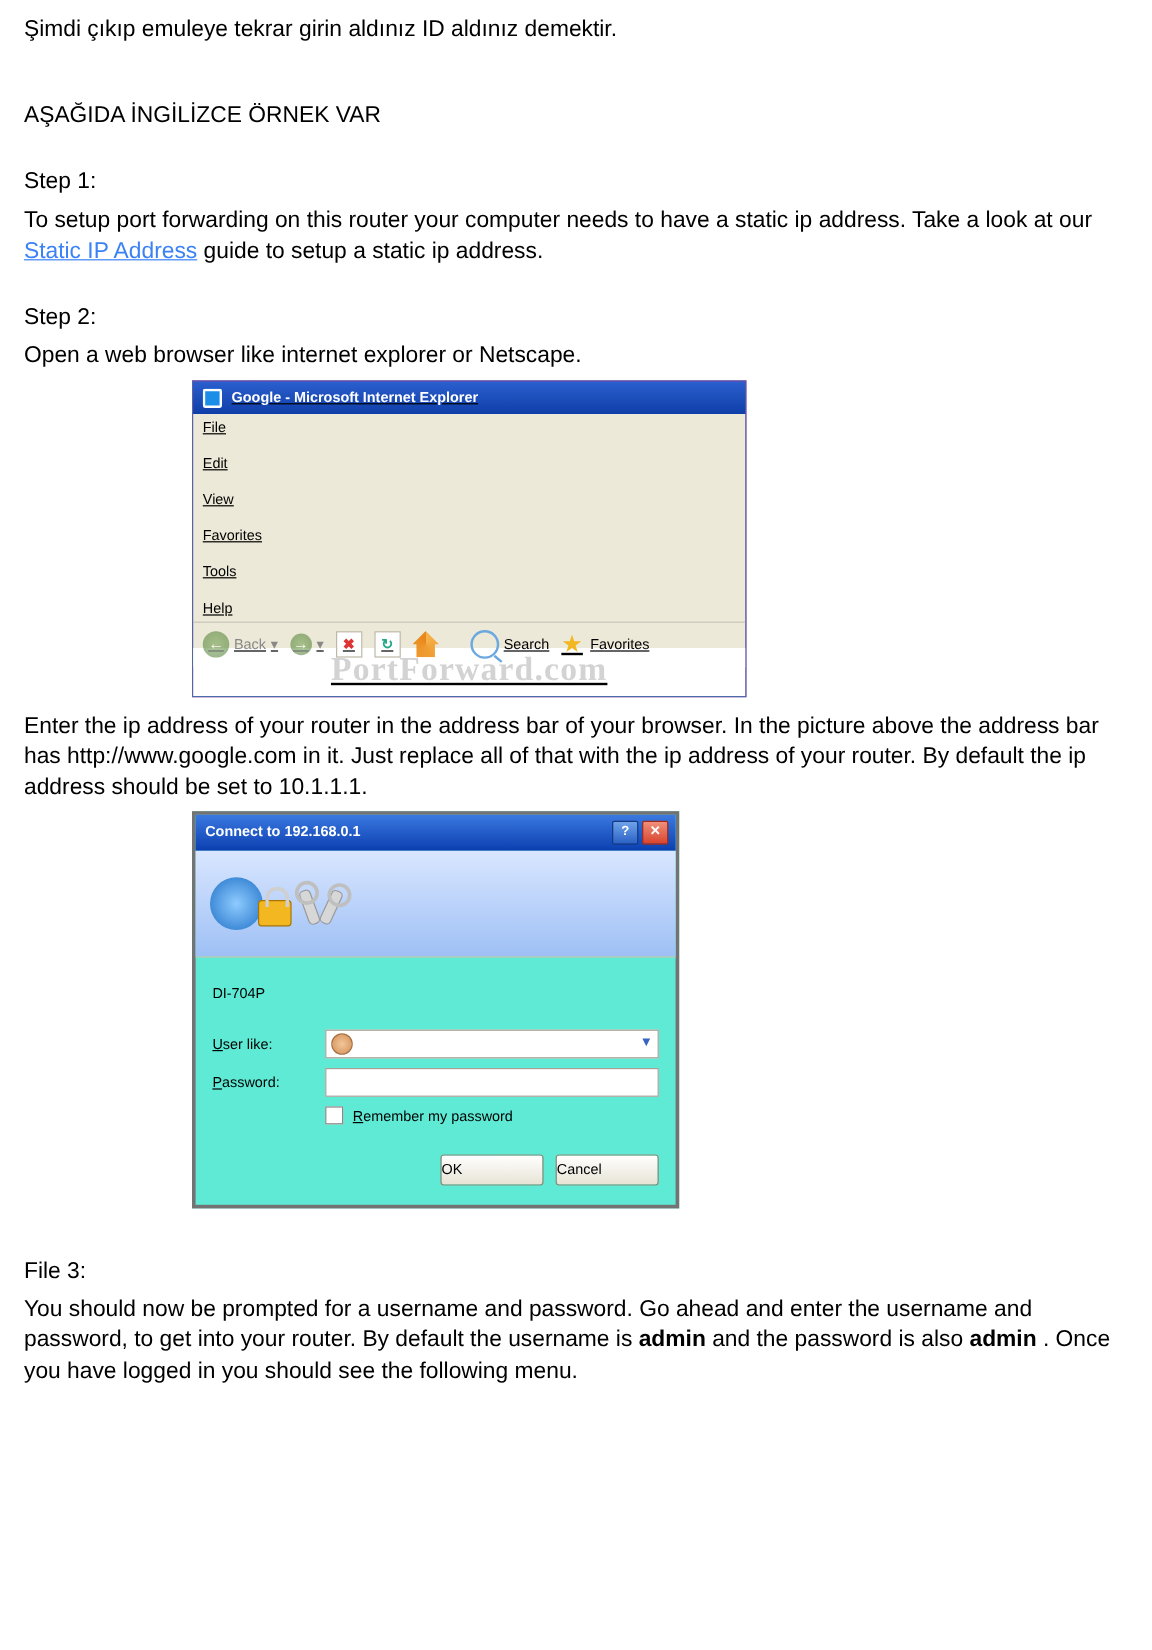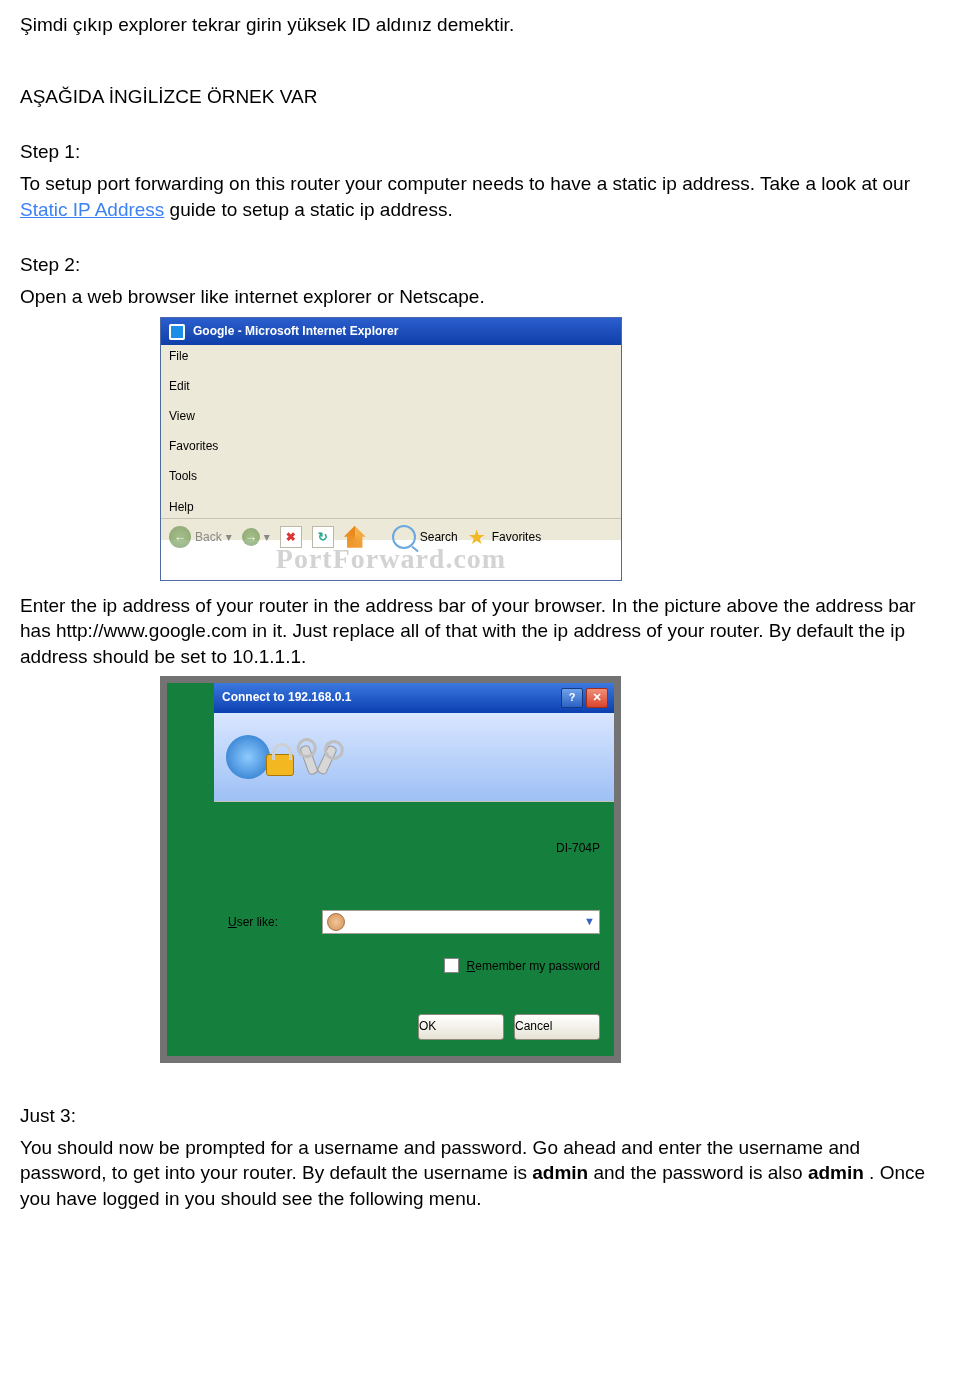--- a/index.html
+++ b/index.html
@@ -20,20 +20,21 @@
 
   
   .ie-window {
     width: 460px;
     margin: 8px 0 12px 140px;
     border: 1px solid #4d6aa5;
     font-family: Tahoma, Arial, sans-serif;
     font-size: 12px;
     color: #000;
     background: #a21caf;
+    text-decoration: underline;
   }
   .ie-title {
     background: linear-gradient(#2b5fce, #0f3ea8);
     color: #fff;
     padding: 5px 8px;
     display: flex;
     align-items: center;
     gap: 8px;
     font-weight: bold;
   }
@@ -96,25 +97,24 @@
   .watermark{
     text-align:center; font-family:"Times New Roman",serif;
     font-size:28px; font-weight:bold; color:#d3d3d3; letter-spacing:1px;
     margin-top:-16px; padding-bottom:2px; background:#fff;
   }
 
   
   .dlg {
     width: 400px;
     margin: 6px 0 16px 140px;
-    border: 7px solid #737373;
+    border: 3px solid #737373;
     font-family: Tahoma, Arial, sans-serif;
     font-size: 12px;
-    background:#15803d;
-    padding-left:47px;
+    background:#5eead4;
   }
   .dlg-title{
     background: linear-gradient(#3b79e0,#0b3fb0);
     color:#fff; padding:5px 6px 5px 8px;
     display:flex; align-items:center; justify-content:space-between; font-weight:bold;
   }
   .dlg-ctrls{display:flex; gap:3px;}
   .dlg-ctrls .wbtn{
     width:20px;height:18px;border:1px solid #153a82;border-radius:2px;
     background:linear-gradient(#6fa2ea,#2b62c4);
@@ -138,21 +138,21 @@
   }
   .lock::before{content:"";position:absolute;top:-12px;left:5px;width:14px;height:14px;border:3px solid #cfcfcf;border-bottom:none;border-radius:10px 10px 0 0;}
   .keys{
     width:50px;height:30px;position:relative;margin-left:-8px;margin-top:6px;
   }
   .key{position:absolute;width:8px;height:28px;background:#d7d7d7;border:1px solid #999;border-radius:4px;}
   .key.k1{left:4px;transform:rotate(-20deg);}
   .key.k2{left:22px;transform:rotate(25deg);}
   .key .ring{position:absolute;top:-8px;left:-4px;width:14px;height:14px;border:3px solid #bfbfbf;border-radius:50%;}
   .dlg-body{ padding: 14px 14px 16px 14px; }
-  .row{ display:flex; align-items:center; margin:24px 0; gap:8px;justify-content:flex-end;}
+  .row{ display:flex; align-items:center; margin:8px 0; gap:8px;}
   .lbl{ width:86px; }
   .und{ text-decoration: underline; }
   .inp{
     flex:1; height:22px; background:#fff; border:1px solid #a6a097;
     display:flex; align-items:center; padding:0 4px; gap:4px;
   }
   .inp .caret{ margin-left:auto; color:#3764be; font-size:11px;}
   .person{ width:16px;height:16px;border-radius:50%;background:radial-gradient(#f3c69a,#d28f55);border:1px solid #a97044; }
   .chk{ width:13px;height:13px;border:1px solid #888;background:#fff; margin-left:94px;}
   .dlg-btns{
@@ -160,21 +160,21 @@
     padding: 0 14px 16px 14px;
   }
   .btn{
     width:84px;height:24px;border:1px solid #8f8a79;border-radius:3px;
     background:linear-gradient(#fff,#e7e3d5); text-align:left; font-size:12px; line-height:22px;
   }
 </style>
 </head>
 <body>
 
-<p>Şimdi çıkıp explorer tekrar girin yüksek ID aldınız demektir.</p>
+<p>Şimdi çıkıp emuleye tekrar girin aldınız ID aldınız demektir.</p>
 
 <div class="gap-big"></div>
 
 <p>AŞAĞIDA İNGİLİZCE ÖRNEK VAR</p>
 
 <div class="gap-med"></div>
 
 <p>Step 1:</p>
 <p>
   <span>To setup port forwarding on this router your computer needs to have a static ip address. Take a look at our </span><a href="#" class="link">Static IP Address</a><span> guide to setup a static ip address.</span>
@@ -252,28 +252,32 @@
     </div>
     <div style="height:6px"></div>
     <div class="row">
       <span class="lbl"><span class="und">U</span><span>ser like:</span></span>
       <div class="inp">
         <span class="person"></span>
         <span class="caret">▼</span>
       </div>
     </div>
     <div class="row">
+      <span class="lbl"><span class="und">P</span><span>assword:</span></span>
+      <div class="inp"></div>
+    </div>
+    <div class="row">
       <span class="chk"></span>
       <span><span class="und">R</span><span>emember my password</span></span>
     </div>
   </div>
   <div class="dlg-btns">
     <div class="btn">OK</div>
     <div class="btn">Cancel</div>
   </div>
 </div>
 
 <div class="gap-med"></div>
 
-<p>Just 3:</p>
+<p>File 3:</p>
 <p>
   <span>You should now be prompted for a username and password. Go ahead and enter the username and password, to get into your router. By default the username is </span><span class="bold">admin</span><span> and the password is also </span><span class="bold">admin</span><span> . Once you have logged in you should see the following menu.</span>
 </p>
 
 </body></html>

